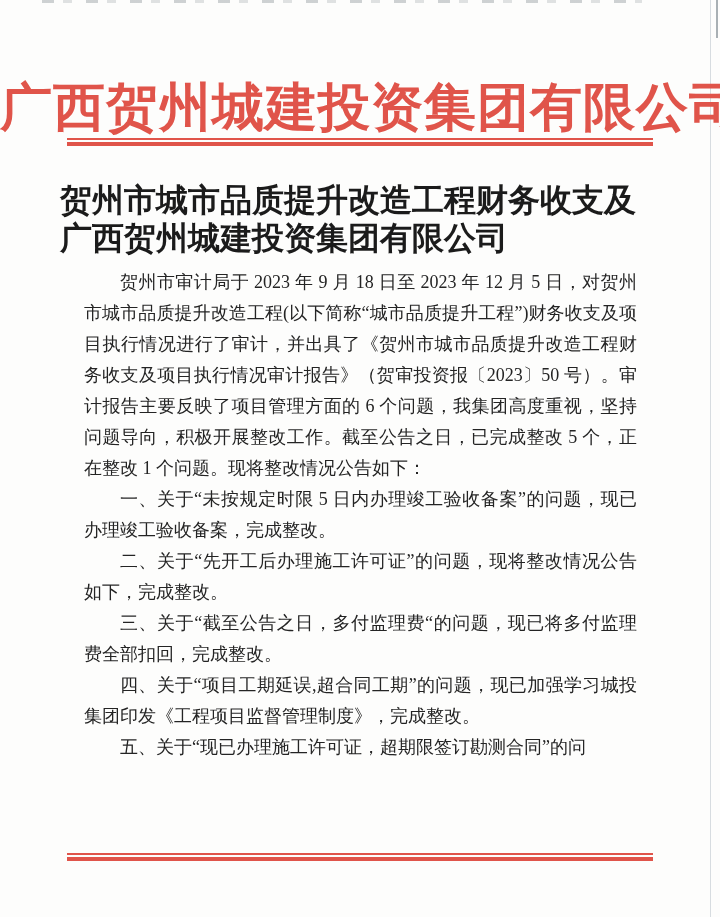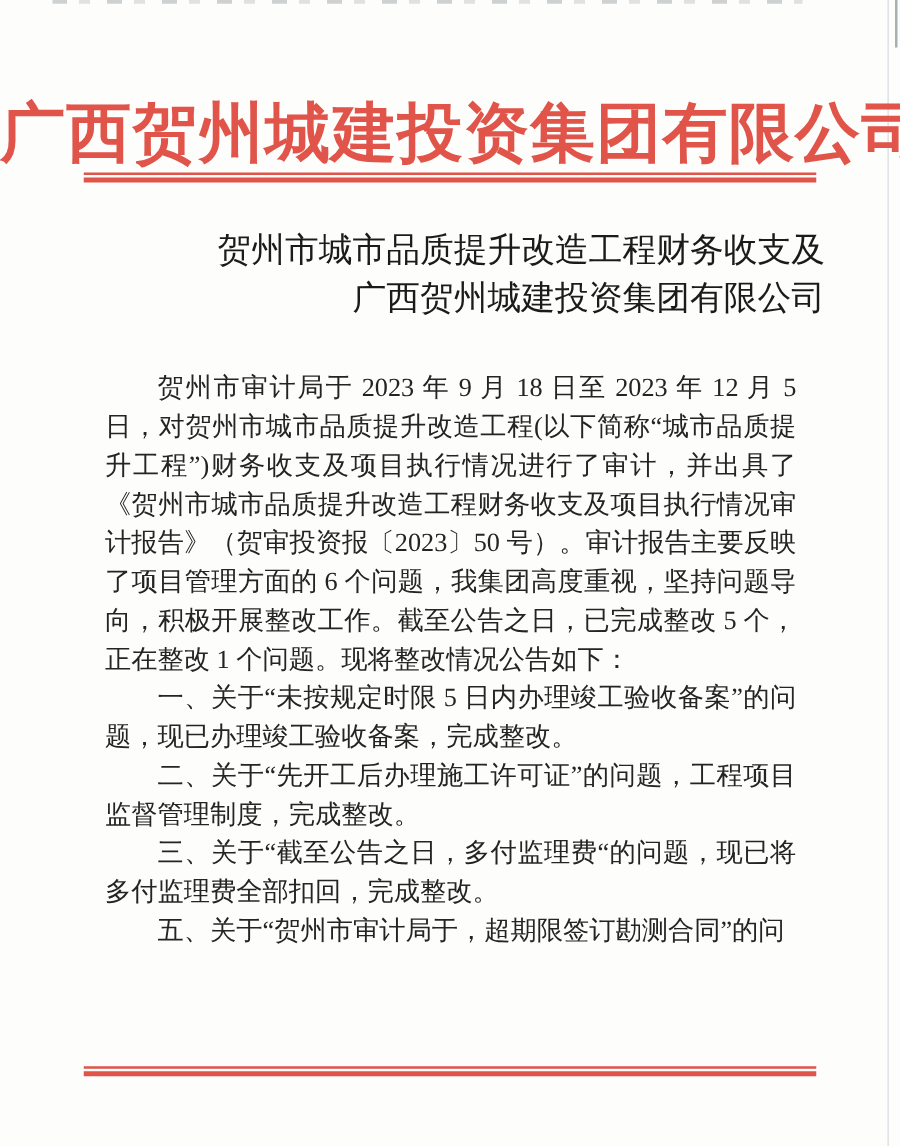--- a/index.html
+++ b/index.html
@@ -43,32 +43,31 @@
   .double-rule { position: absolute; left: 67px; width: 586px; }
   .double-rule .thin  { height: 2px; background: var(--accent, #e0544a); }
   .double-rule .gap   { height: 2px; }
   .double-rule .thick { height: 4px; background: var(--accent, #e0544a); }
   .rule-head { top: 138px; }
   .rule-foot { top: 853px; }
 
   
   .doc-title {
     position: absolute; top: 181px; left: 60px; width: 600px;
-    text-align: right;
-    font-weight: normal; color: #1b1b1b;
-    font-size: 27px; line-height: 38px;
+    text-align: left;
+    font-weight: bold; color: #1b1b1b;
+    font-size: 32px; line-height: 38px;
   }
 
   
   .doc-body {
     position: absolute; top: 267px; left: 84px; width: 553px;
     color: #242424;
-    font-size: 21px; line-height: 31px;
+    font-size: 18px; line-height: 31px;
     text-align: justify;
-    margin-top: 28px;
   }
   .doc-body p { margin: 0; text-indent: 2em; }
 </style>
 </head>
 <body style="background: rgb(253, 253, 252);">
 
 <div class="scan-page">
 
   <div class="top-edge-artifact"></div>
   <div class="right-edge-line"></div>
@@ -85,23 +84,24 @@
   </div>
 
   <div class="doc-title">
     <div>贺州市城市品质提升改造工程财务收支及</div>
     <div>广西贺州城建投资集团有限公司</div>
   </div>
 
   <div class="doc-body">
     <p>贺州市审计局于 2023 年 9 月 18 日至 2023 年 12 月 5 日，对贺州市城市品质提升改造工程(以下简称“城市品质提升工程”)财务收支及项目执行情况进行了审计，并出具了《贺州市城市品质提升改造工程财务收支及项目执行情况审计报告》（贺审投资报〔2023〕50 号）。审计报告主要反映了项目管理方面的 6 个问题，我集团高度重视，坚持问题导向，积极开展整改工作。截至公告之日，已完成整改 5 个，正在整改 1 个问题。现将整改情况公告如下：</p>
     <p>一、关于“未按规定时限 5 日内办理竣工验收备案”的问题，现已办理竣工验收备案，完成整改。</p>
-    <p>二、关于“先开工后办理施工许可证”的问题，工程项目监督管理制度，完成整改。</p>
+    <p>二、关于“先开工后办理施工许可证”的问题，现将整改情况公告如下，完成整改。</p>
     <p>三、关于“截至公告之日，多付监理费“的问题，现已将多付监理费全部扣回，完成整改。</p>
-    <p>五、关于“贺州市审计局于，超期限签订勘测合同”的问</p>
+    <p>四、关于“项目工期延误,超合同工期”的问题，现已加强学习城投集团印发《工程项目监督管理制度》，完成整改。</p>
+    <p>五、关于“现已办理施工许可证，超期限签订勘测合同”的问</p>
   </div>
 
   <div class="double-rule rule-foot">
     <div class="thin"></div>
     <div class="gap"></div>
     <div class="thick"></div>
   </div>
 
 </div>
 

